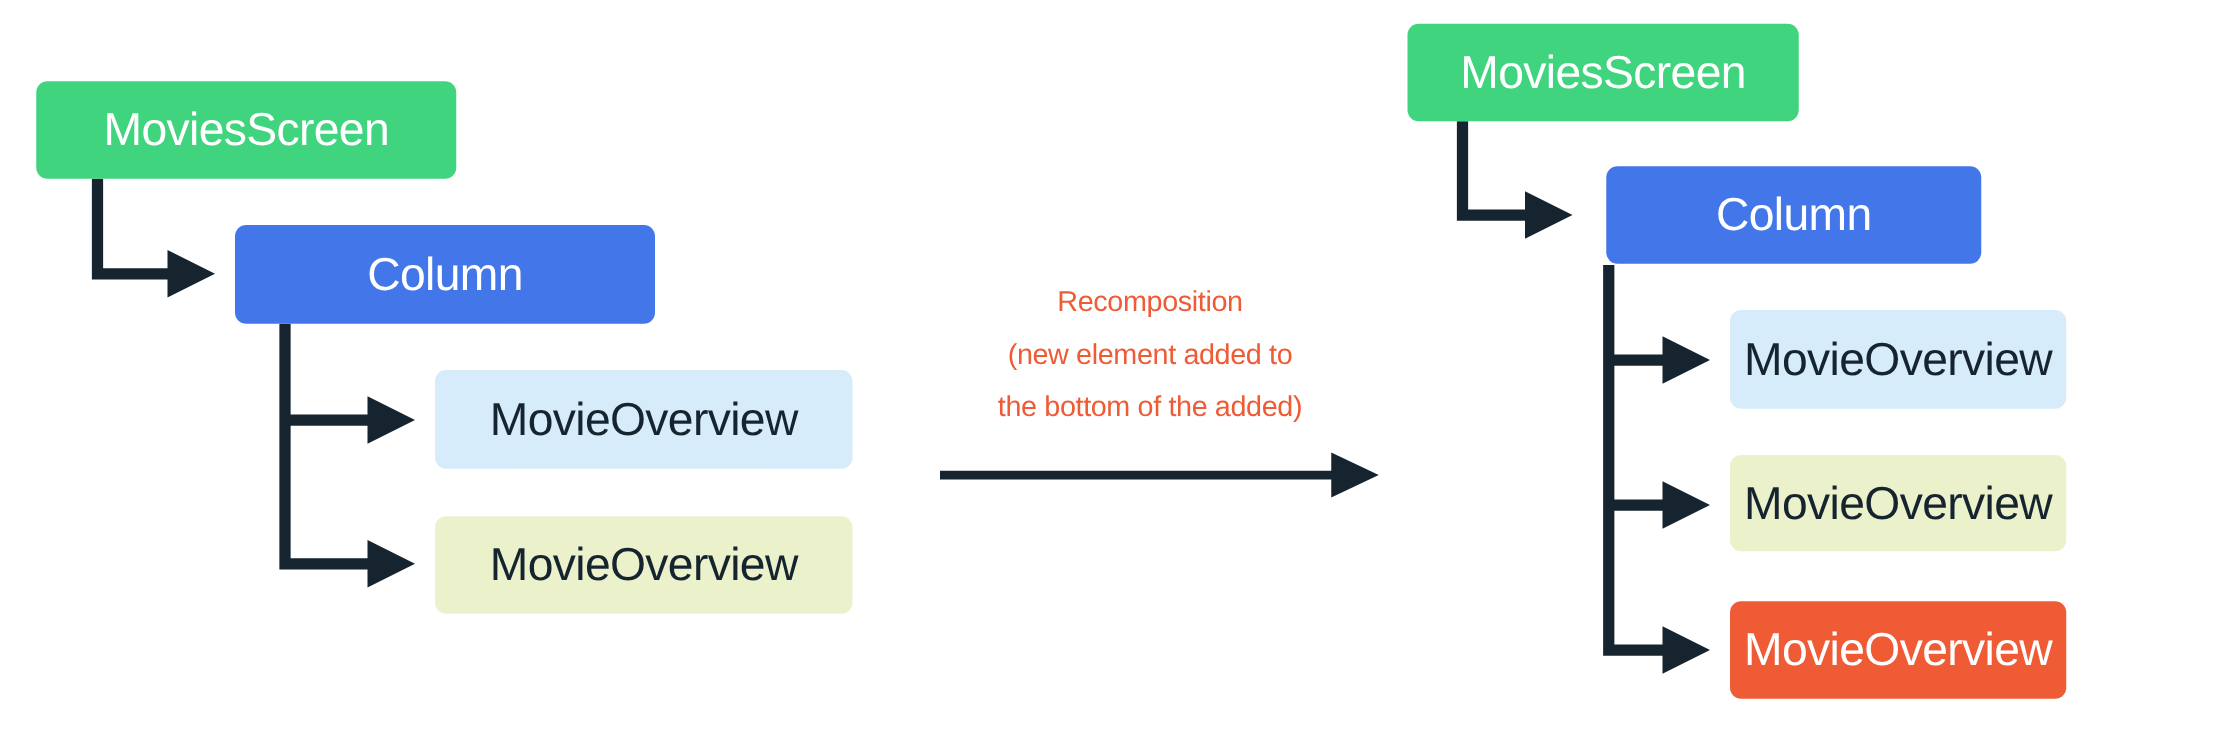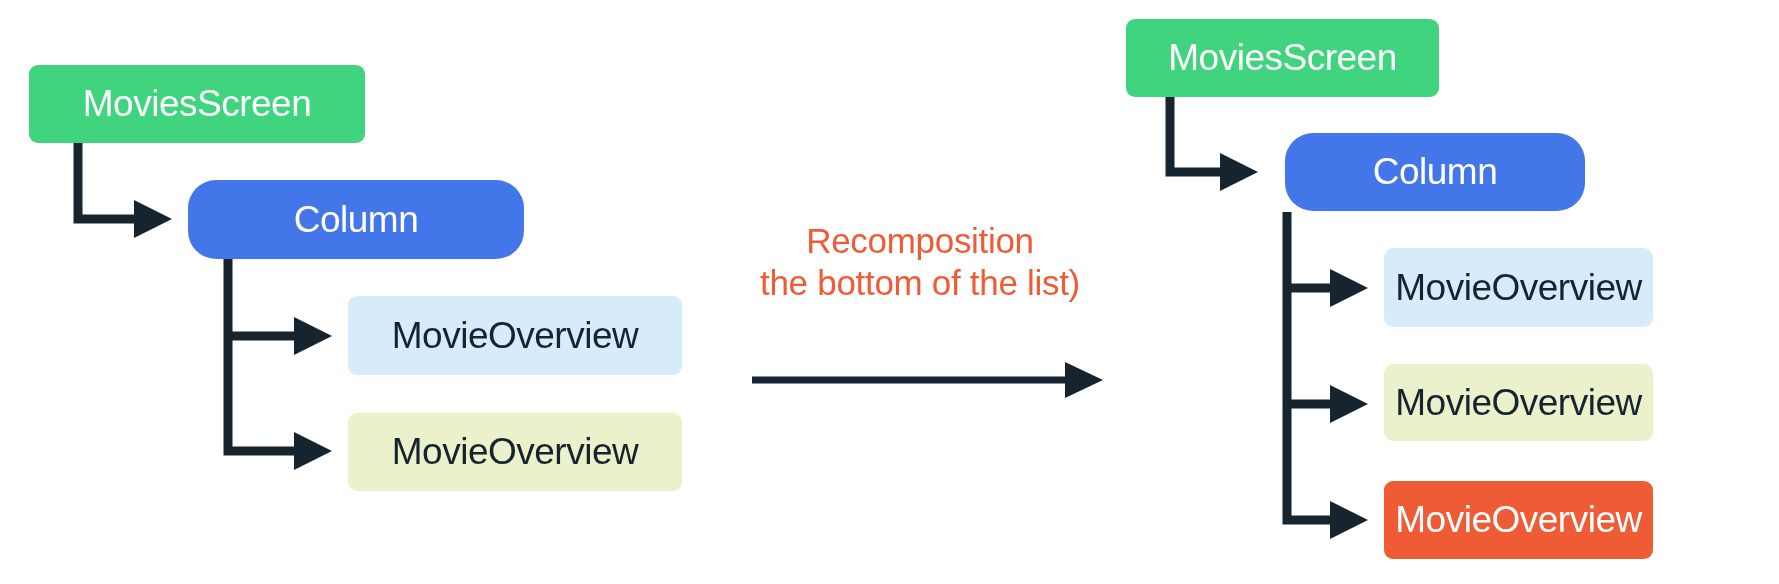--- a/index.html
+++ b/index.html
@@ -39,33 +39,33 @@
     align-items: center;
     justify-content: center;
     border-radius: 9px;
     font-size: 37px;
     font-weight: 400;
     letter-spacing: -0.5px;
     white-space: nowrap;
     margin-left: 16px;
   }
   .c-green        { background: var(--green);        color: var(--label-light); }
-  .c-blue         { background: var(--blue);         color: var(--label-light); border-radius: 28px; }
+  .c-blue         { background: var(--blue);         color: var(--label-light); }
   .c-light-blue   { background: var(--light-blue);   color: var(--ink); }
   .c-light-yellow { background: var(--light-yellow); color: var(--ink); }
   .c-orange       { background: var(--orange);       color: var(--label-light); }
 
   .annotation {
     position: absolute;
     left: 690px;
     top: 220px;
     width: 460px;
     text-align: center;
     color: var(--orange);
-    font-size: 35px;
+    font-size: 23px;
     line-height: 42px;
     font-weight: 400;
     letter-spacing: -0.3px;
   }
 </style>
 </head>
 <body>
 
 <div class="canvas">
 
@@ -111,21 +111,22 @@
   </div>
   <div class="node c-light-blue" style="left:332px; top:296px; width:334px; height:79px;">
     <span>MovieOverview</span>
   </div>
   <div class="node c-light-yellow" style="left:332px; top:413px; width:334px; height:78px;">
     <span>MovieOverview</span>
   </div>
 
   <div class="annotation">
     <div>Recomposition</div>
-    <div>the bottom of the list)</div>
+    <div>(new element added to</div>
+    <div>the bottom of the added)</div>
   </div>
 
   <div class="node c-green" style="left:1110px; top:19px; width:313px; height:78px;">
     <span>MoviesScreen</span>
   </div>
   <div class="node c-blue" style="left:1269px; top:133px; width:300px; height:78px;">
     <span>Column</span>
   </div>
   <div class="node c-light-blue" style="left:1368px; top:248px; width:269px; height:79px;">
     <span>MovieOverview</span>

